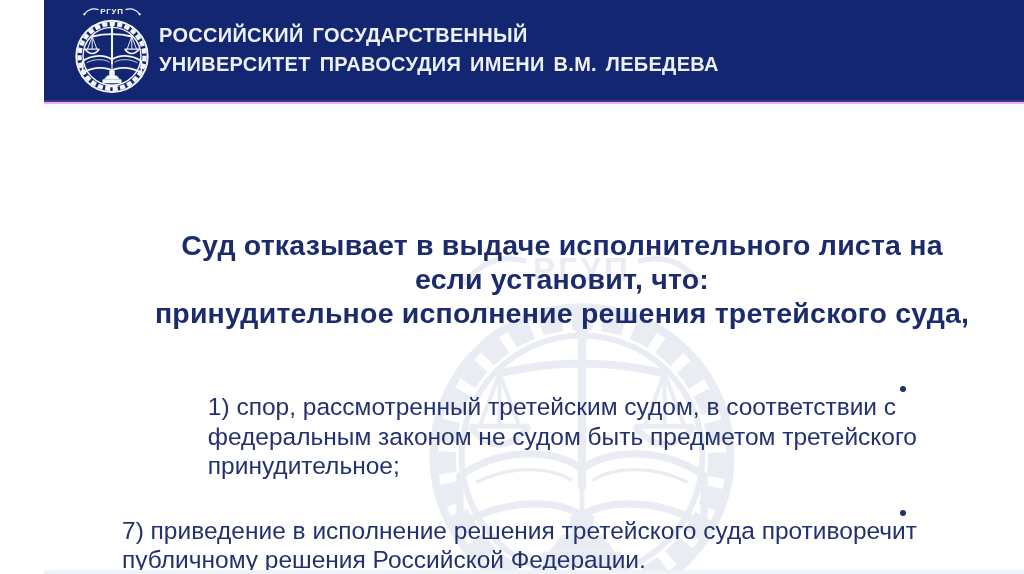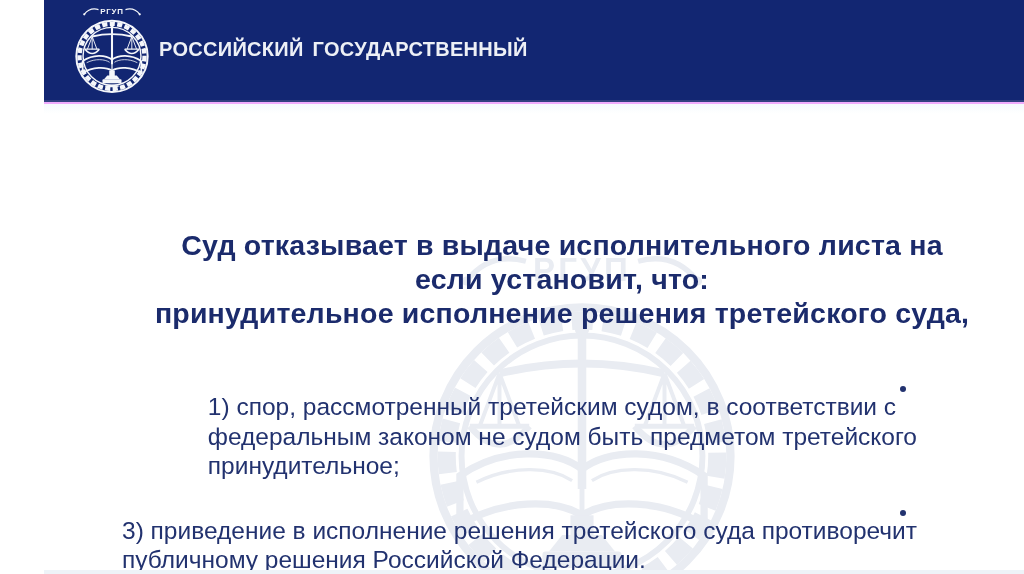--- a/index.html
+++ b/index.html
@@ -78,20 +78,21 @@
   </svg>
 
   <header class="header">
     <div class="logo">
       <svg viewBox="0 0 100 116">
         <use href="#rgup-emblem"></use>
       </svg>
     </div>
     <div class="org">
       <div>РОССИЙСКИЙ ГОСУДАРСТВЕННЫЙ</div>
+      <div>УНИВЕРСИТЕТ ПРАВОСУДИЯ ИМЕНИ В.М. ЛЕБЕДЕВА</div>
     </div>
   </header>
 
   <main class="bodyarea">
     <svg class="watermark" viewBox="0 0 100 116">
       <use href="#rgup-emblem"></use>
     </svg>
 
     <h1 class="title">
       <span>Суд отказывает в выдаче исполнительного листа на</span>
@@ -104,21 +105,21 @@
         <span class="dot"></span>
         <div class="blines">
           <div>1) спор, рассмотренный третейским судом, в соответствии с</div>
           <div>федеральным законом не судом быть предметом третейского</div>
           <div>принудительное;</div>
         </div>
       </li>
       <li>
         <span class="dot"></span>
         <div class="blines">
-          <div>3) приведение в исполнение решения третейского суда противоречит</div>
+          <div>7) приведение в исполнение решения третейского суда противоречит</div>
           <div>публичному решения Российской Федерации.</div>
         </div>
       </li>
     </ul>
   </main>
 
   <div class="bottom-strip"></div>
 </div>
 
 </body></html>

